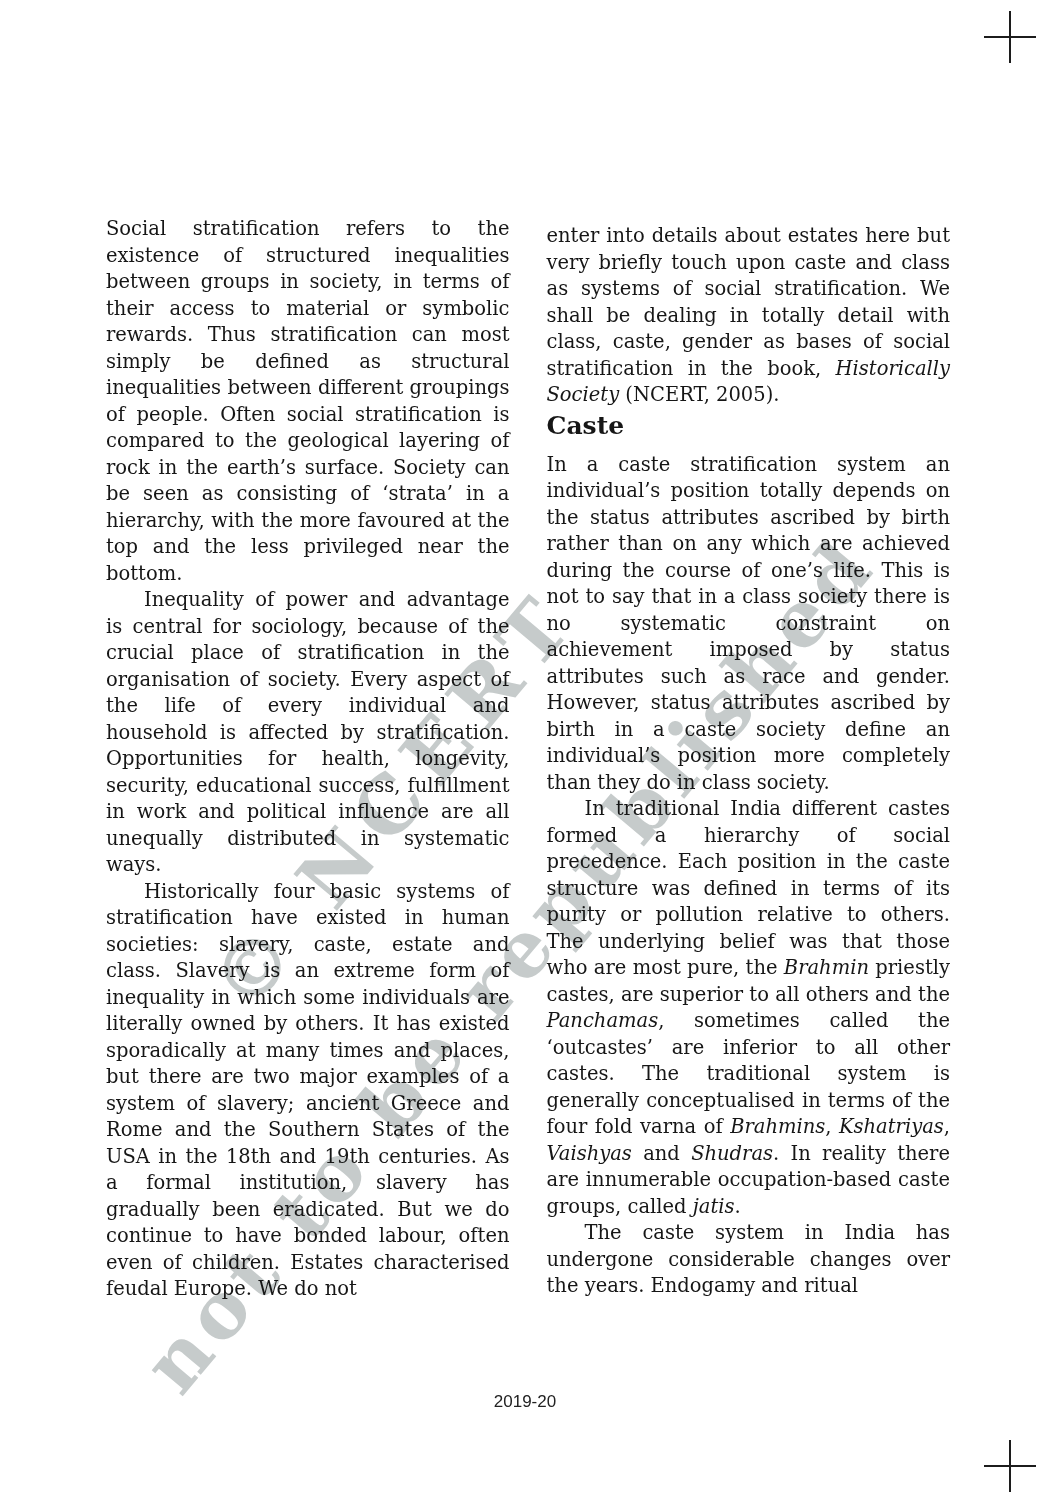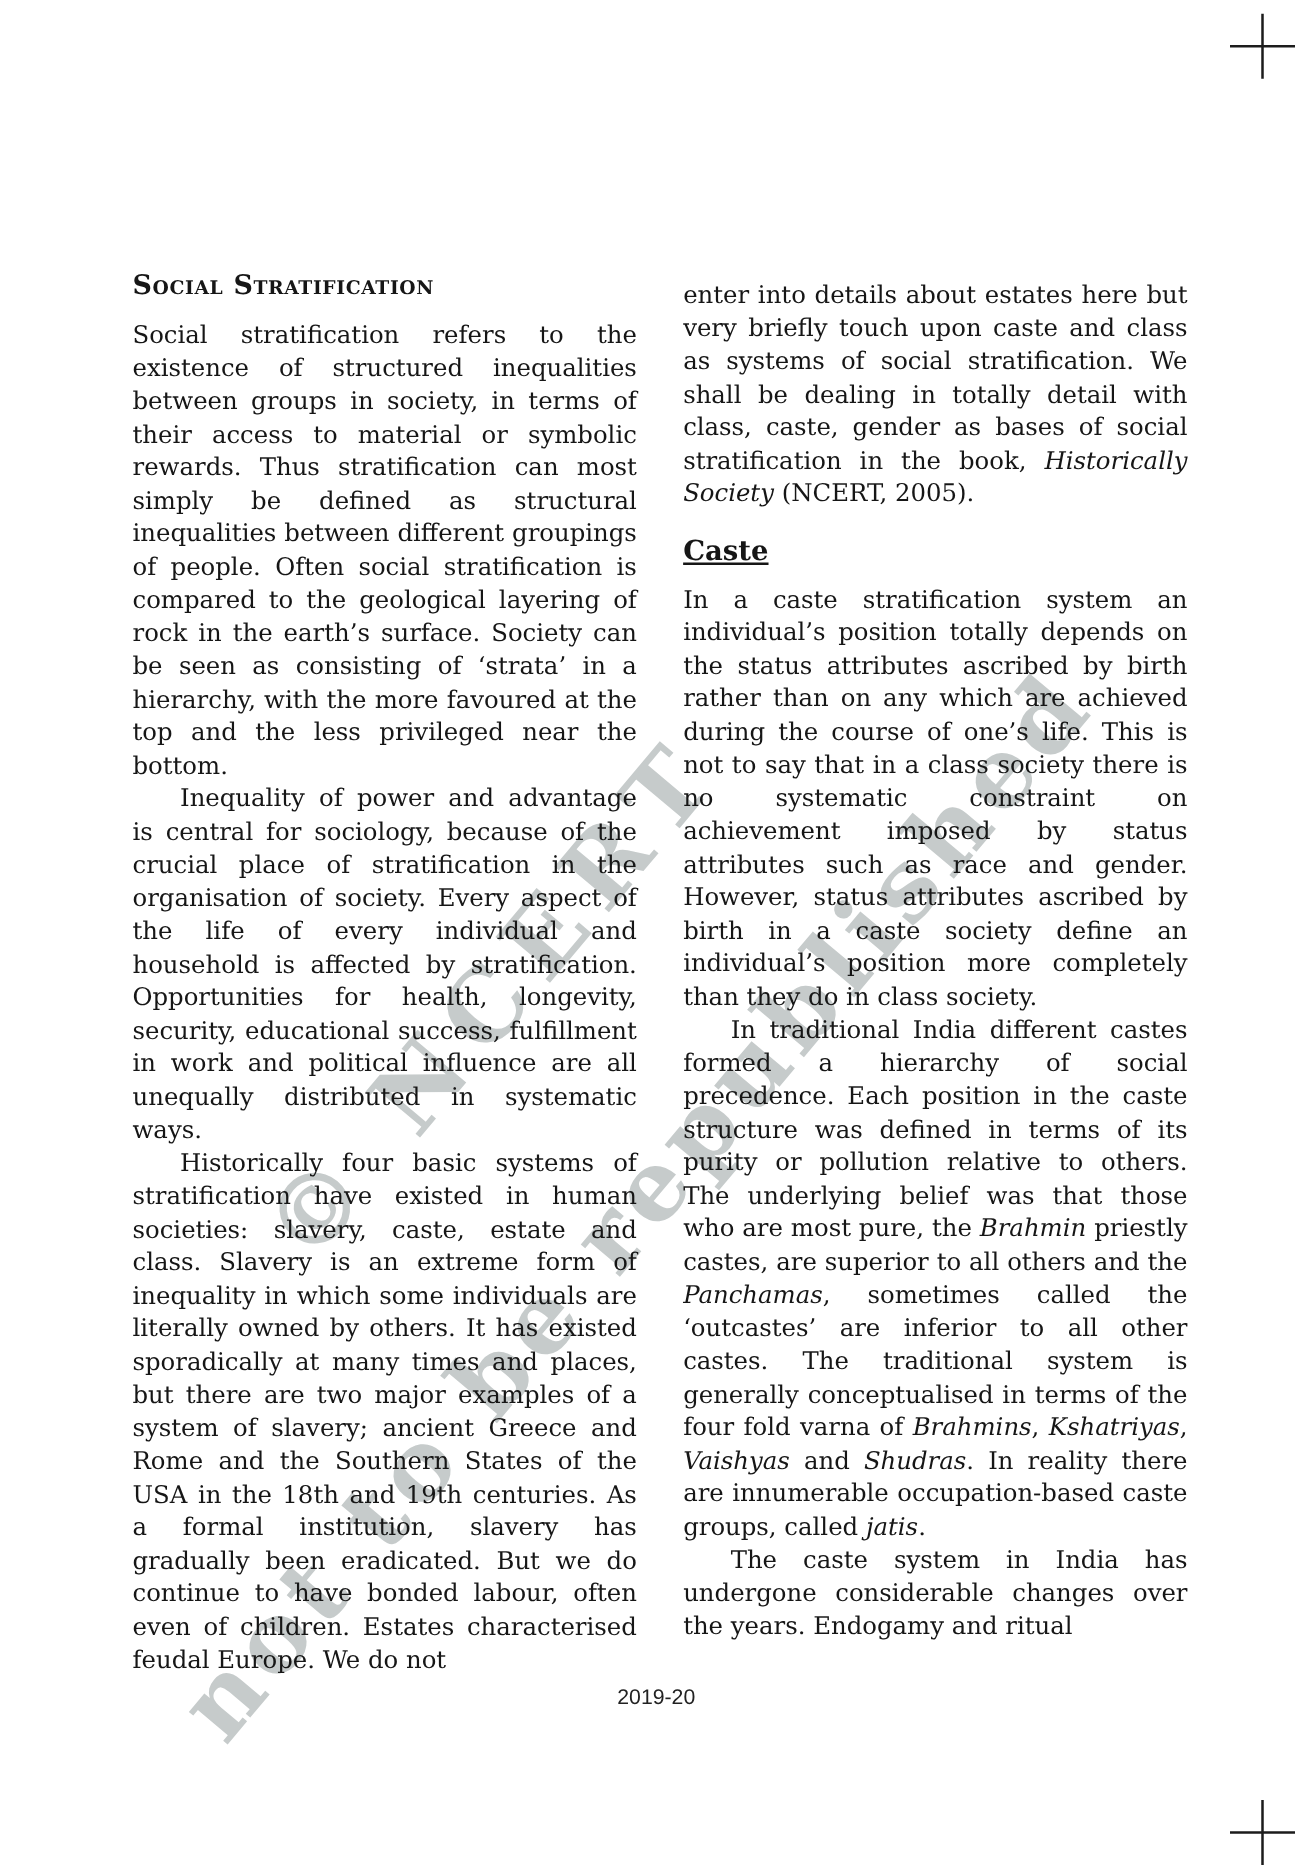--- a/index.html
+++ b/index.html
@@ -57,31 +57,30 @@
   .heading { font-weight: bold; }
   .heading.smallcaps {
     font-variant: small-caps;
     font-size: 21.5px;
     letter-spacing: 0.5px;
     margin: 0 0 13px 0;
     line-height: 26px;
     text-align: left;
   }
   .heading.bold {
-    font-size: 22px;
-    margin: 19px 0 13px 0;
+    font-size: 25px;
+    margin: 4px 0 13px 0;
     line-height: 26px;
     text-align: left;
-    text-decoration: underline;
   }
   em { font-style: italic; }
 
   
   .page-footer {
-    position: absolute; top: 1348px; left: 0; width: 100%;
+    position: absolute; top: 1392px; left: 0; width: 100%;
     text-align: center;
     font-family: "Liberation Sans", sans-serif;
     font-size: 17px;
     color: #222;
   }
 
   
   .crop-mark { position: absolute; width: 52px; height: 52px; }
   .crop-mark::before {
     content: ""; position: absolute; left: 0; right: 0; top: 50%;
@@ -102,21 +101,20 @@
   <div class="watermark" aria-hidden="true">
     <div class="wm-line wm-1">© NCERT</div>
     <div class="wm-line wm-2">not to be republished</div>
   </div>
 
   <div class="content-layer">
 
 
     <div class="columns">
       <div class="col col-left">
-          <div class="heading smallcaps">Social Stratification</div>
           <p class="para"><span>Social stratification refers to the existence of structured inequalities between groups in society, in terms of their access to material or symbolic rewards. Thus stratification can most simply be defined as structural inequalities between different groupings of people. Often social stratification is compared to the geological layering of rock in the earth’s surface. Society can be seen as consisting of ‘strata’ in a hierarchy, with the more favoured at the top and the less privileged near the bottom.</span></p>
           <p class="para indent"><span>Inequality of power and advantage is central for sociology, because of the crucial place of stratification in the organisation of society. Every aspect of the life of every individual and household is affected by stratification. Opportunities for health, longevity, security, educational success, fulfillment in work and political influence are all unequally distributed in systematic ways.</span></p>
           <p class="para indent"><span>Historically four basic systems of stratification have existed in human societies: slavery, caste, estate and class. Slavery is an extreme form of inequality in which some individuals are literally owned by others. It has existed sporadically at many times and places, but there are two major examples of a system of slavery; ancient Greece and Rome and the Southern States of the USA in the 18th and 19th centuries. As a formal institution, slavery has gradually been eradicated. But we do continue to have bonded labour, often even of children. Estates characterised feudal Europe. We do not</span></p>
         </div>
       <div class="col col-right">
           <p class="para"><span>enter into details about estates here but very briefly touch upon caste and class as systems of social stratification. We shall be dealing in totally detail with class, caste, gender as bases of social stratification in the book, </span><em>Historically Society</em><span> (NCERT, 2005).</span></p>
           <div class="heading bold">Caste</div>
           <p class="para"><span>In a caste stratification system an individual’s position totally depends on the status attributes ascribed by birth rather than on any which are achieved during the course of one’s life. This is not to say that in a class society there is no systematic constraint on achievement imposed by status attributes such as race and gender. However, status attributes ascribed by birth in a caste society define an individual’s position more completely than they do in class society.</span></p>
           <p class="para indent"><span>In traditional India different castes formed a hierarchy of social precedence. Each position in the caste structure was defined in terms of its purity or pollution relative to others. The underlying belief was that those who are most pure, the </span><em>Brahmin</em><span> priestly castes, are superior to all others and the </span><em>Panchamas</em><span>, sometimes called the ‘outcastes’ are inferior to all other castes. The traditional system is generally conceptualised in terms of the four fold varna of </span><em>Brahmins</em><span>, </span><em>Kshatriyas</em><span>, </span><em>Vaishyas</em><span> and </span><em>Shudras</em><span>. In reality there are innumerable occupation-based caste groups, called </span><em>jatis</em><span>.</span></p>
           <p class="para indent"><span>The caste system in India has undergone considerable changes over the years. Endogamy and ritual</span></p>

